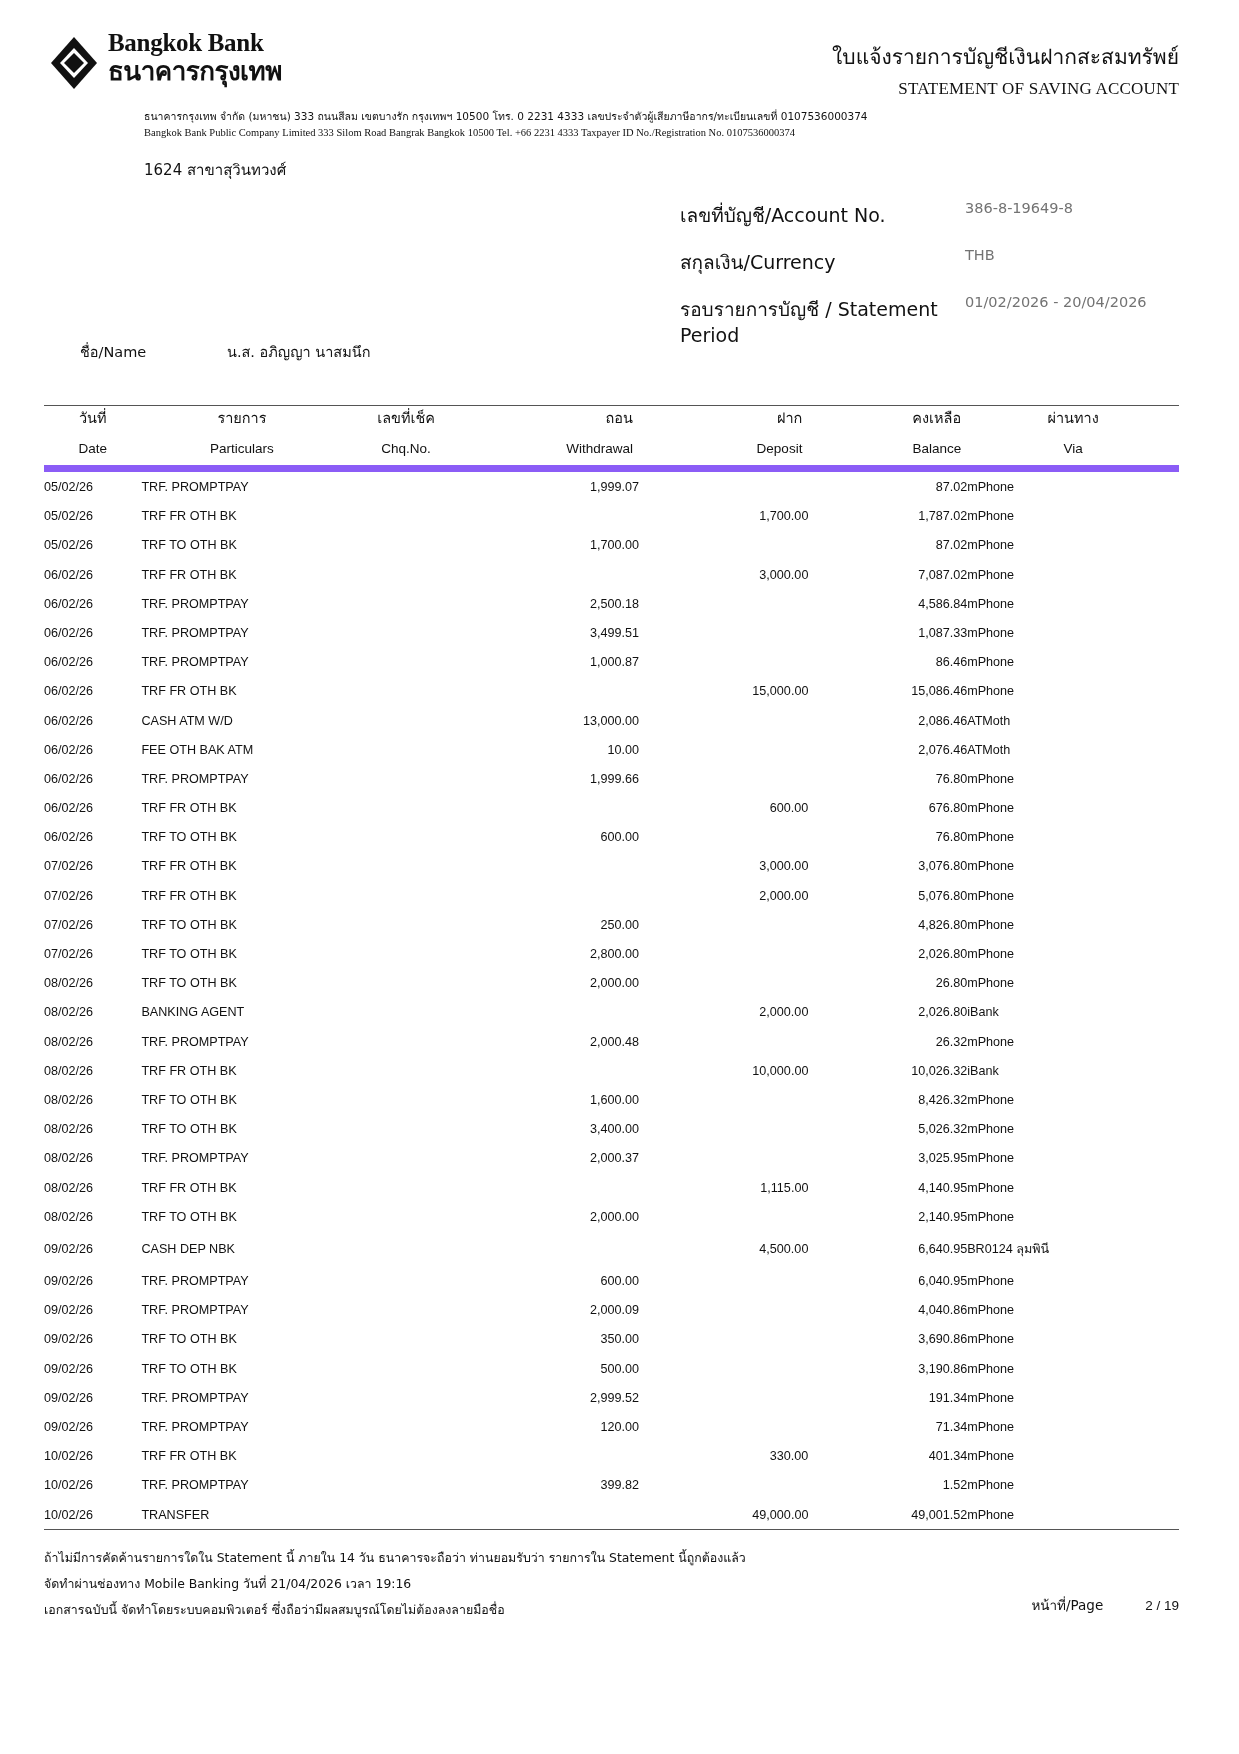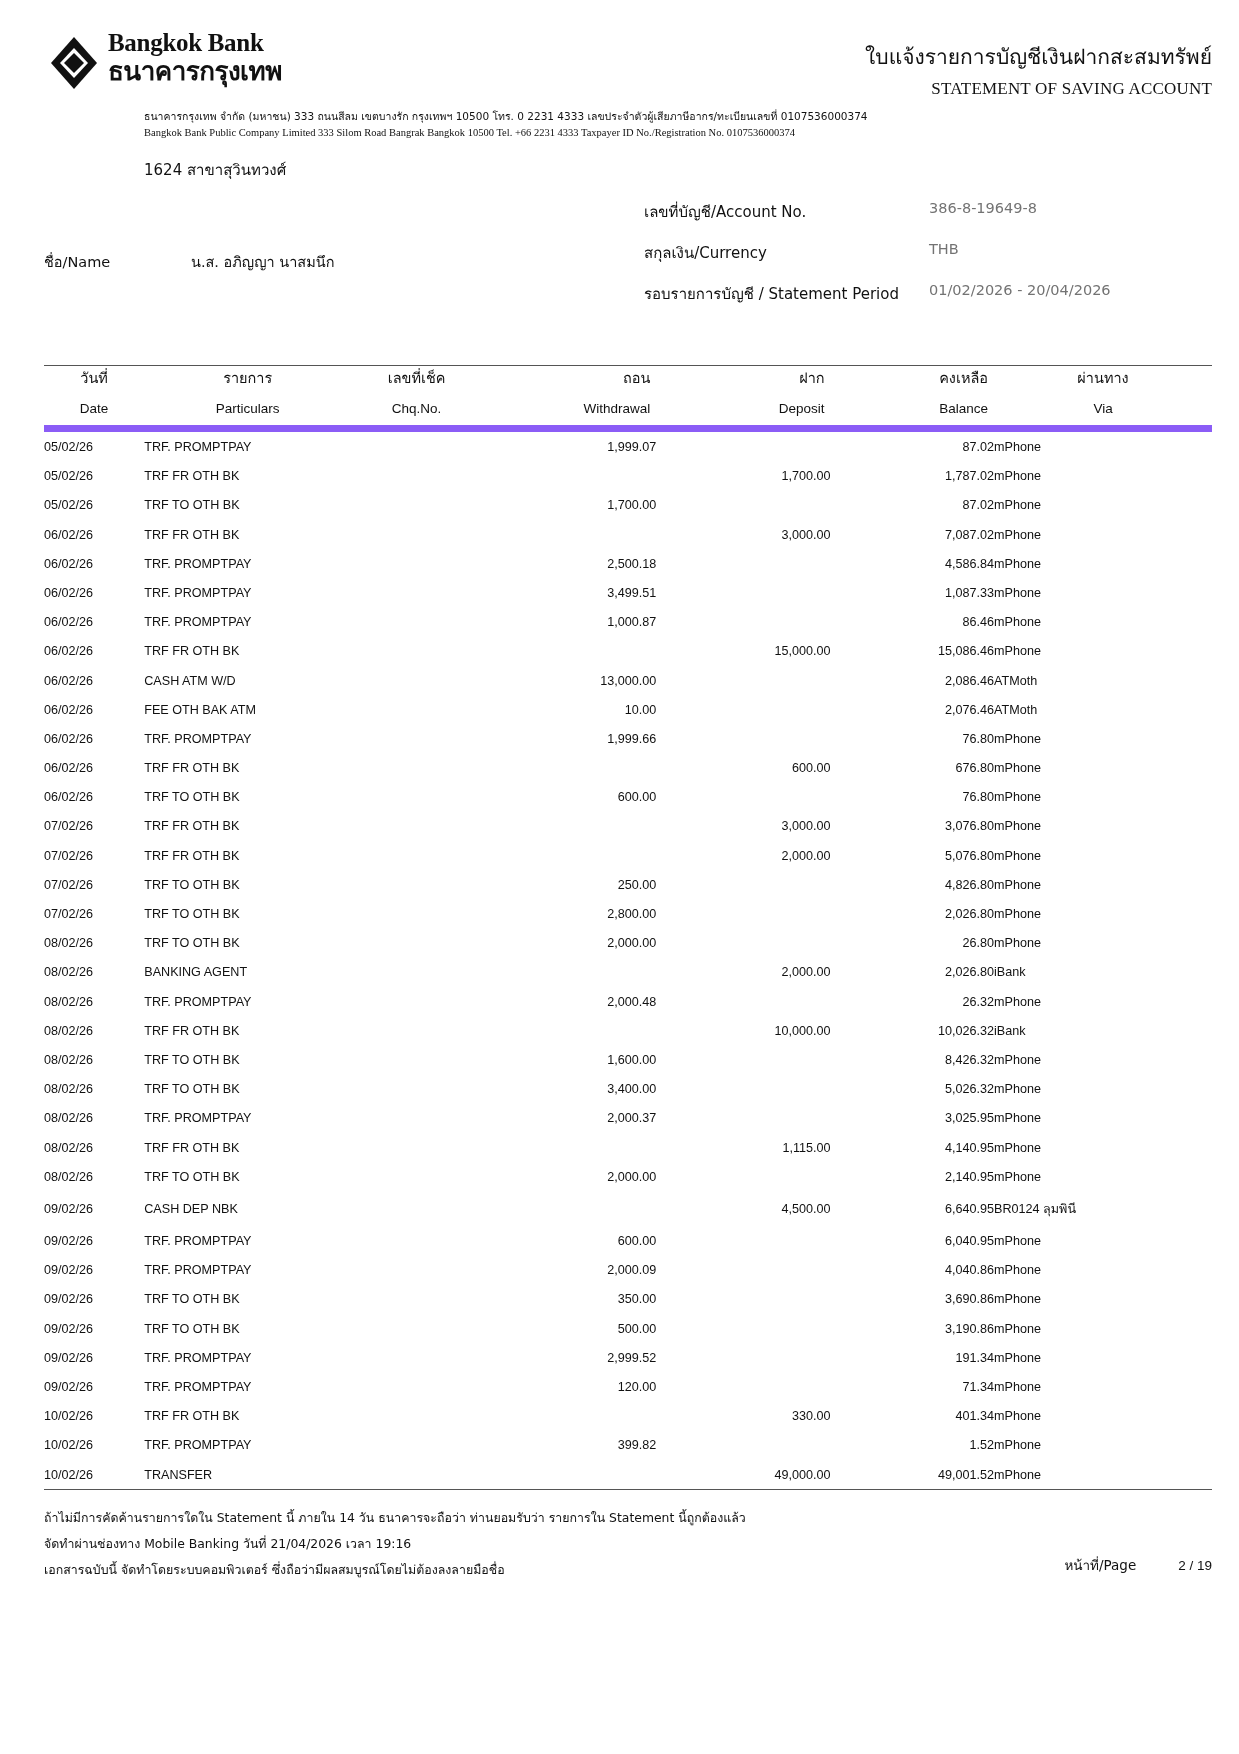--- a/index.html
+++ b/index.html
@@ -11,21 +11,21 @@
     width: 1239px;
     height: 1754px;
     font-family: "Liberation Sans", sans-serif;
     color: #1a1a1a;
     position: relative;
   }
   .page {
     width: 1239px;
     height: 1336px;
     box-sizing: border-box;
-    padding: 30px 27px 0 44px;
+    padding: 30px 60px 0 44px;
     position: relative;
   }
 
   
   .header {
     display: flex;
     justify-content: space-between;
     align-items: flex-start;
   }
   .brand {
@@ -103,21 +103,22 @@
 
   
   .info {
     margin-top: 18px;
     display: flex;
     position: relative;
   }
   .info-left {
     width: 600px;
     display: flex;
-    align-items: center;
+    align-items: flex-end;
+    margin-left: 36px;
   }
   .info-label {
     font-family: "DejaVu Sans", sans-serif;
     font-size: 14.5px;
     color: #111;
     white-space: nowrap;
   }
   .name-label { width: 115px; }
   .name-value {
     font-family: "DejaVu Sans", sans-serif;
@@ -128,21 +129,21 @@
   .info-right {
     flex: 1;
   }
   .info-row {
     display: flex;
     margin-bottom: 17px;
   }
   .info-row .lbl {
     width: 285px;
     font-family: "DejaVu Sans", sans-serif;
-    font-size: 15px;
+    font-size: 19px;
     color: #111;
   }
   .info-row .val {
     font-family: "DejaVu Sans", sans-serif;
     font-size: 14.5px;
     color: #737373;
   }
 
   
   .table-wrap {

